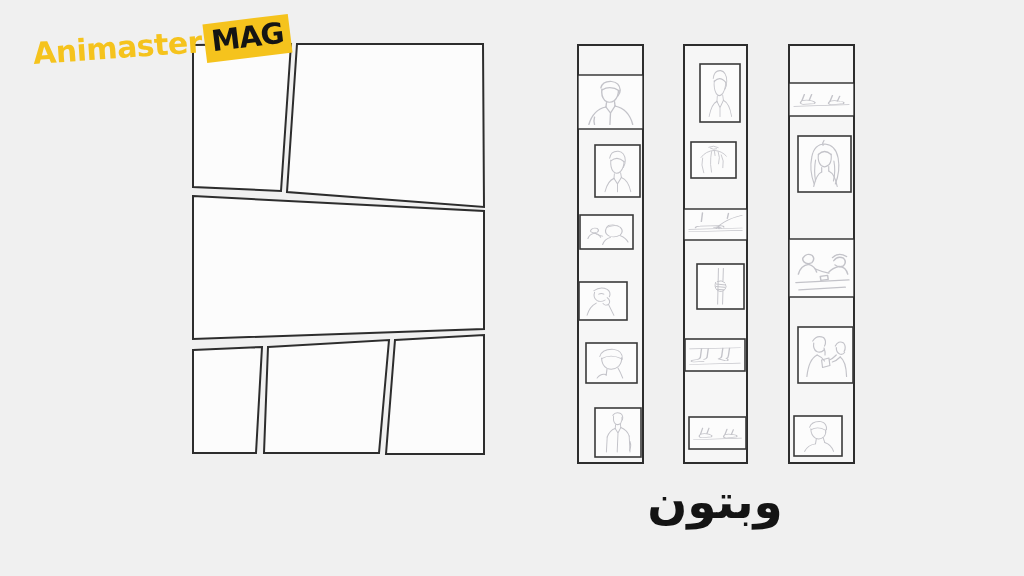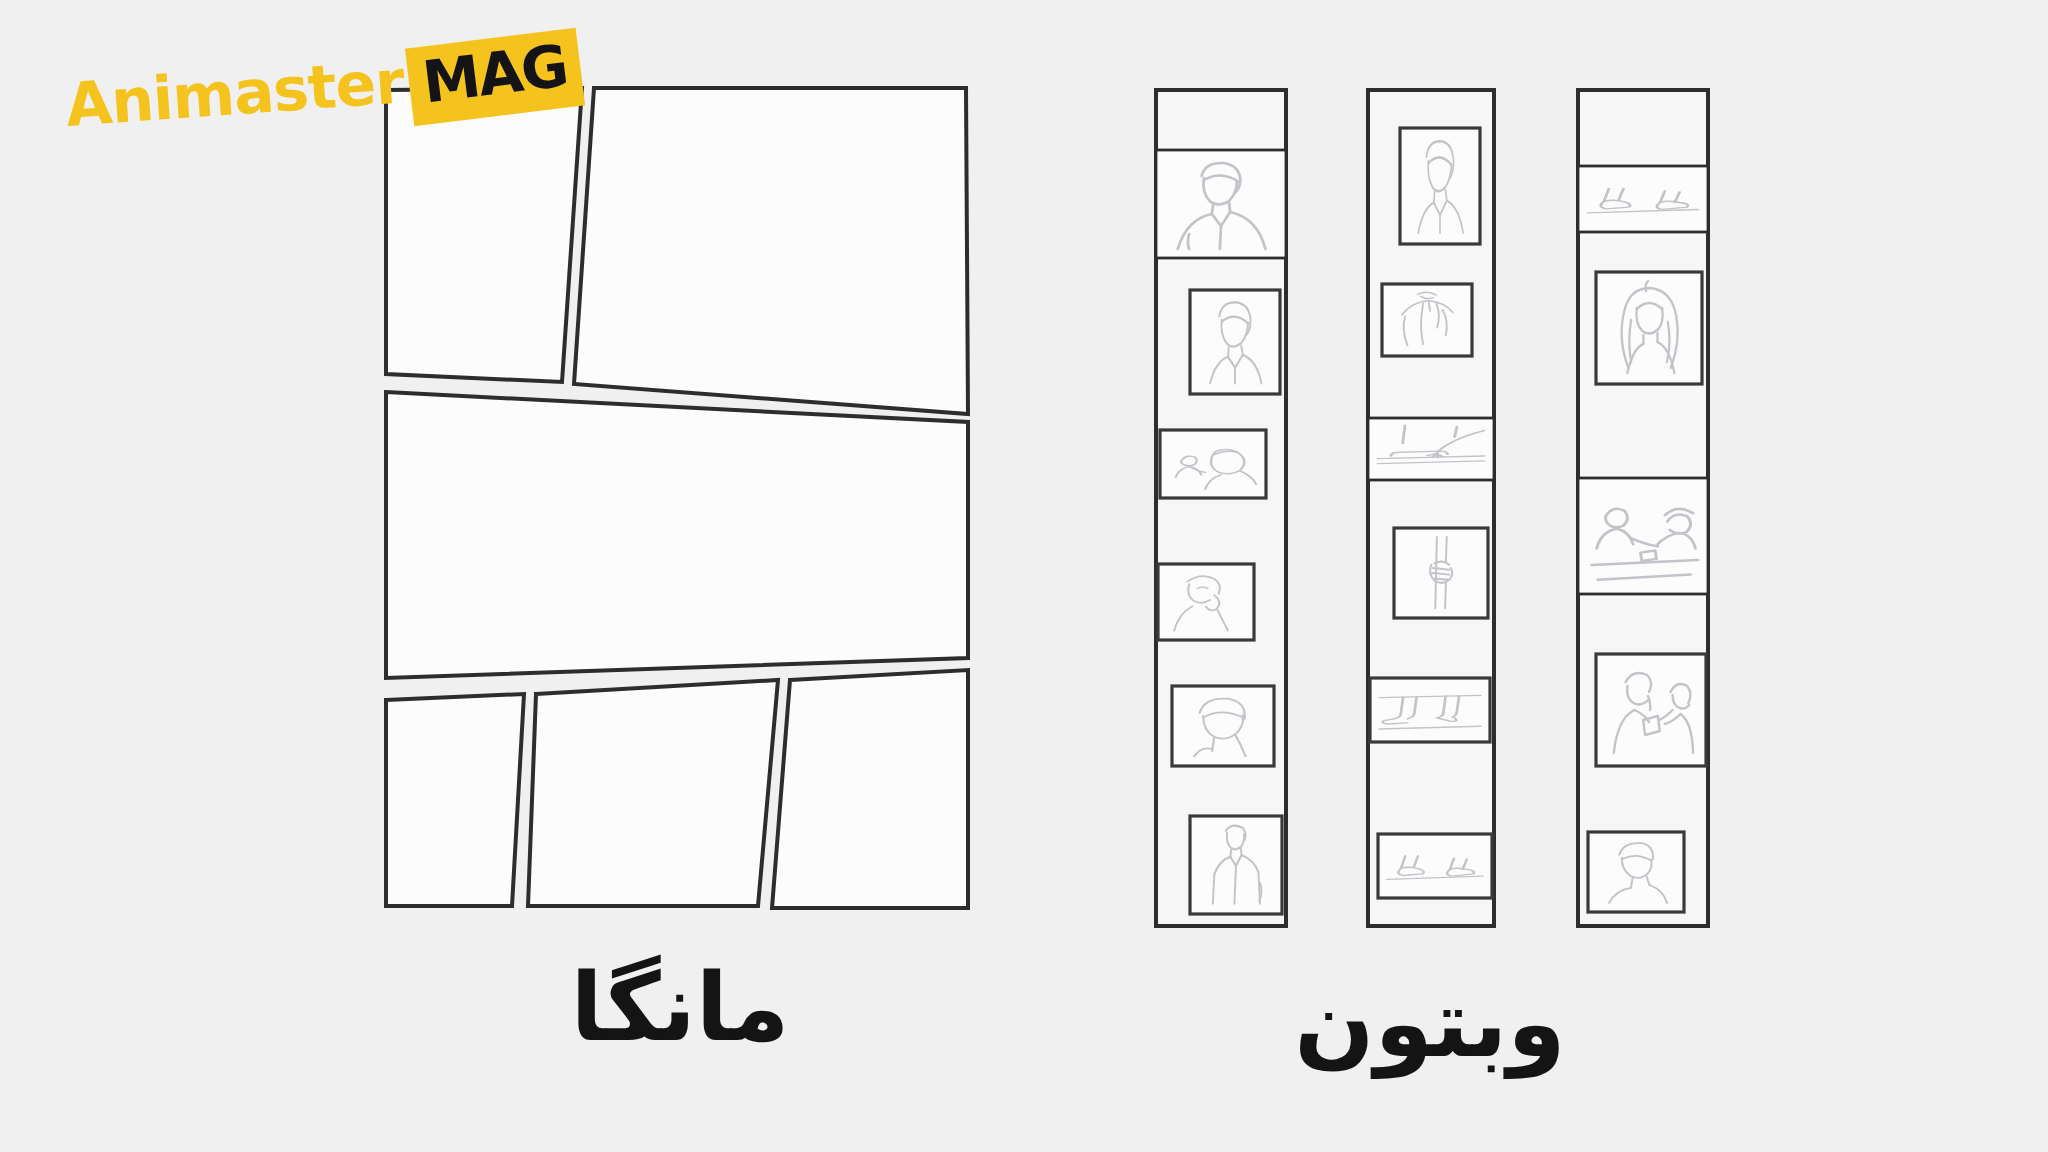--- a/index.html
+++ b/index.html
@@ -21,21 +21,21 @@
   .strip{fill:var(--strip-fill,#f6f6f6);stroke:var(--panel-border,#2d2d2d);stroke-width:2;}
   .w-panel{fill:var(--panel-fill,#fcfcfc);stroke:#3a3a3a;stroke-width:1.6;}
   .w-section{fill:var(--panel-fill,#fcfcfc);stroke:#2d2d2d;stroke-width:1.4;}
   .sketch{stroke:var(--sketch-line,#c3c3c9);fill:none;stroke-width:2.4;
           stroke-linecap:round;stroke-linejoin:round;}
   
   .label{position:absolute;width:300px;text-align:center;
          font-size:47px;font-weight:bold;color:var(--label-color,#141414);
          font-family:"DejaVu Sans","Liberation Sans",sans-serif;}
   .label-manga{left:190px;top:477px;}
-  .label-webtoon{left:565px;top:485px;}
+  .label-webtoon{left:565px;top:474px;}
 </style>
 </head>
 <body>
 
 <div class="stage">
 
   <div class="logo">
     <span class="logo-name">Animaster</span>
     <span class="logo-badge">MAG</span>
   </div>
@@ -254,16 +254,15 @@
         <rect class="w-panel" x="798" y="327" width="55" height="56"></rect>
         <use class="sketch" href="#sk-couple-talk" x="801" y="330" width="49" height="50"></use>
       </g>
       <g>
         <rect class="w-panel" x="794" y="416" width="48" height="40"></rect>
         <use class="sketch" href="#sk-man-side" x="797" y="418" width="42" height="36"></use>
       </g>
     </g>
   </svg>
 
-  <div class="label label-manga" dir="rtl">مانگا</div>
   <div class="label label-webtoon" dir="rtl">وبتون</div>
 
 </div>
 
 </body></html>

